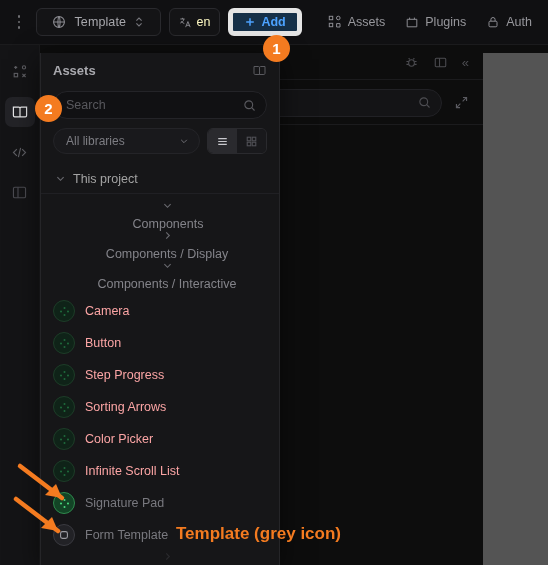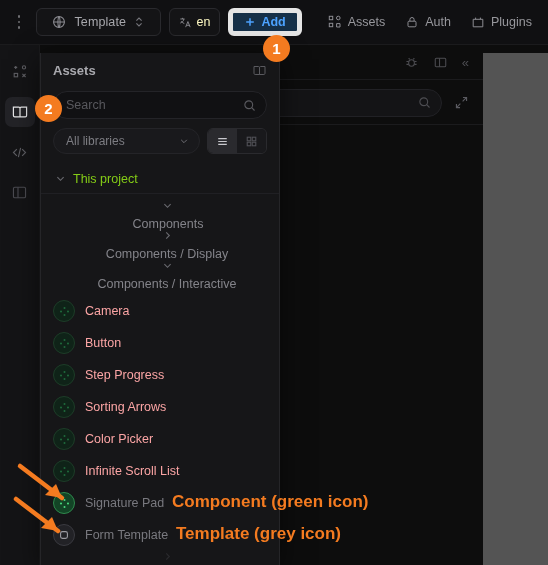--- a/index.html
+++ b/index.html
@@ -144,21 +144,21 @@
     width: 29px; display: flex; align-items: center; justify-content: center;
     color: #4f4f55; background: #19191c;
   }
   .view-btn.sel { background: #2a2a2e; color: #c9c9ce; }
 
   .tree { margin-top: 10px; }
   .tree-row {
     height: 30px; display: flex; align-items: center;
     padding-left: 12px; gap: 6px; color: #84848a; font-size: 12.5px;
   }
-  .tree-row.this-project { border-bottom: 1px solid #202024; color: #84cc16; }
+  .tree-row.this-project { border-bottom: 1px solid #202024; color: #a3a3a3; }
   .tree-row .chev { width: 14px; display:flex; align-items:center; justify-content:center; color:#6a6a70; }
   .tree-row.indent { padding-left: 14px; flex-direction: column; }
 
   .item-row {
     height: 32px; display: flex; align-items: center;
     padding-left: 12px; gap: 10px;
   }
   .item-icon {
     width: 22px; height: 22px; border-radius: 50%;
     display: flex; align-items: center; justify-content: center;
@@ -242,35 +242,35 @@
           <rect x="1.3" y="8.3" width="3.4" height="3.4"></rect>
             <path d="M8.6 8.6h3.4v3.4H8.6z"></path>
         </svg>
       </span>
       <span>Assets</span>
     </div>
 
     <div class="nav-item">
       <span style="display:flex;">
         <svg width="14" height="14" viewBox="0 0 14 14" fill="none" stroke="#8c8c92" stroke-width="1">
+          <path d="M2.2 4.3h9.6v7.5H2.2z"></path>
+            <path d="M4.6 4.3V2.6M9.4 4.3V2.6"></path>
+        </svg>
+      </span>
+      <span>Plugins</span>
+    </div>
+
+    <div class="nav-item">
+      <span style="display:flex;">
+        <svg width="14" height="14" viewBox="0 0 14 14" fill="none" stroke="#8c8c92" stroke-width="1">
           <rect x="3" y="6.2" width="8" height="5.6" rx="1.1"></rect>
             <path d="M4.9 6.2V4.6a2.1 2.1 0 014.2 0v1.6"></path>
         </svg>
       </span>
       <span>Auth</span>
-    </div>
-
-    <div class="nav-item">
-      <span style="display:flex;">
-        <svg width="14" height="14" viewBox="0 0 14 14" fill="none" stroke="#8c8c92" stroke-width="1">
-          <path d="M2.2 4.3h9.6v7.5H2.2z"></path>
-            <path d="M4.6 4.3V2.6M9.4 4.3V2.6"></path>
-        </svg>
-      </span>
-      <span>Plugins</span>
     </div>
   </div>
 
   <div class="bgpanel">
     <div class="bgpanel-head">
       <span style="display:flex;">
         <svg width="15" height="15" viewBox="0 0 16 16" fill="none" stroke="#4d4d52" stroke-width="1.1">
           <rect x="5" y="5" width="6" height="7" rx="3"></rect>
             <path d="M5 7H2.6M11 7h2.4M5 10H2.6M11 10h2.4M6 4.6L5 3.3M10 4.6l1-1.3"></path>
         </svg>
@@ -546,16 +546,15 @@
   <svg class="arrow" style="left:16px; top:462px;" width="62" height="48" viewBox="0 0 62 48">
     <path d="M4 4 L46 36" stroke="#f47b20" stroke-width="4.5" fill="none" stroke-linecap="round"></path>
     <path d="M46 36 L29 33 L40 22 Z" fill="#f47b20"></path>
   </svg>
 
   <svg class="arrow" style="left:12px; top:495px;" width="62" height="48" viewBox="0 0 62 48">
     <path d="M4 4 L46 36" stroke="#f47b20" stroke-width="4.5" fill="none" stroke-linecap="round"></path>
     <path d="M46 36 L29 33 L40 22 Z" fill="#f47b20"></path>
   </svg>
 
-  <div class="ann-text" style="left:172px; top:492px;">Component (green icon)</div>
   <div class="ann-text" style="left:176px; top:524px;">Template (grey icon)</div>
 
 </div>
 
 </body></html>

